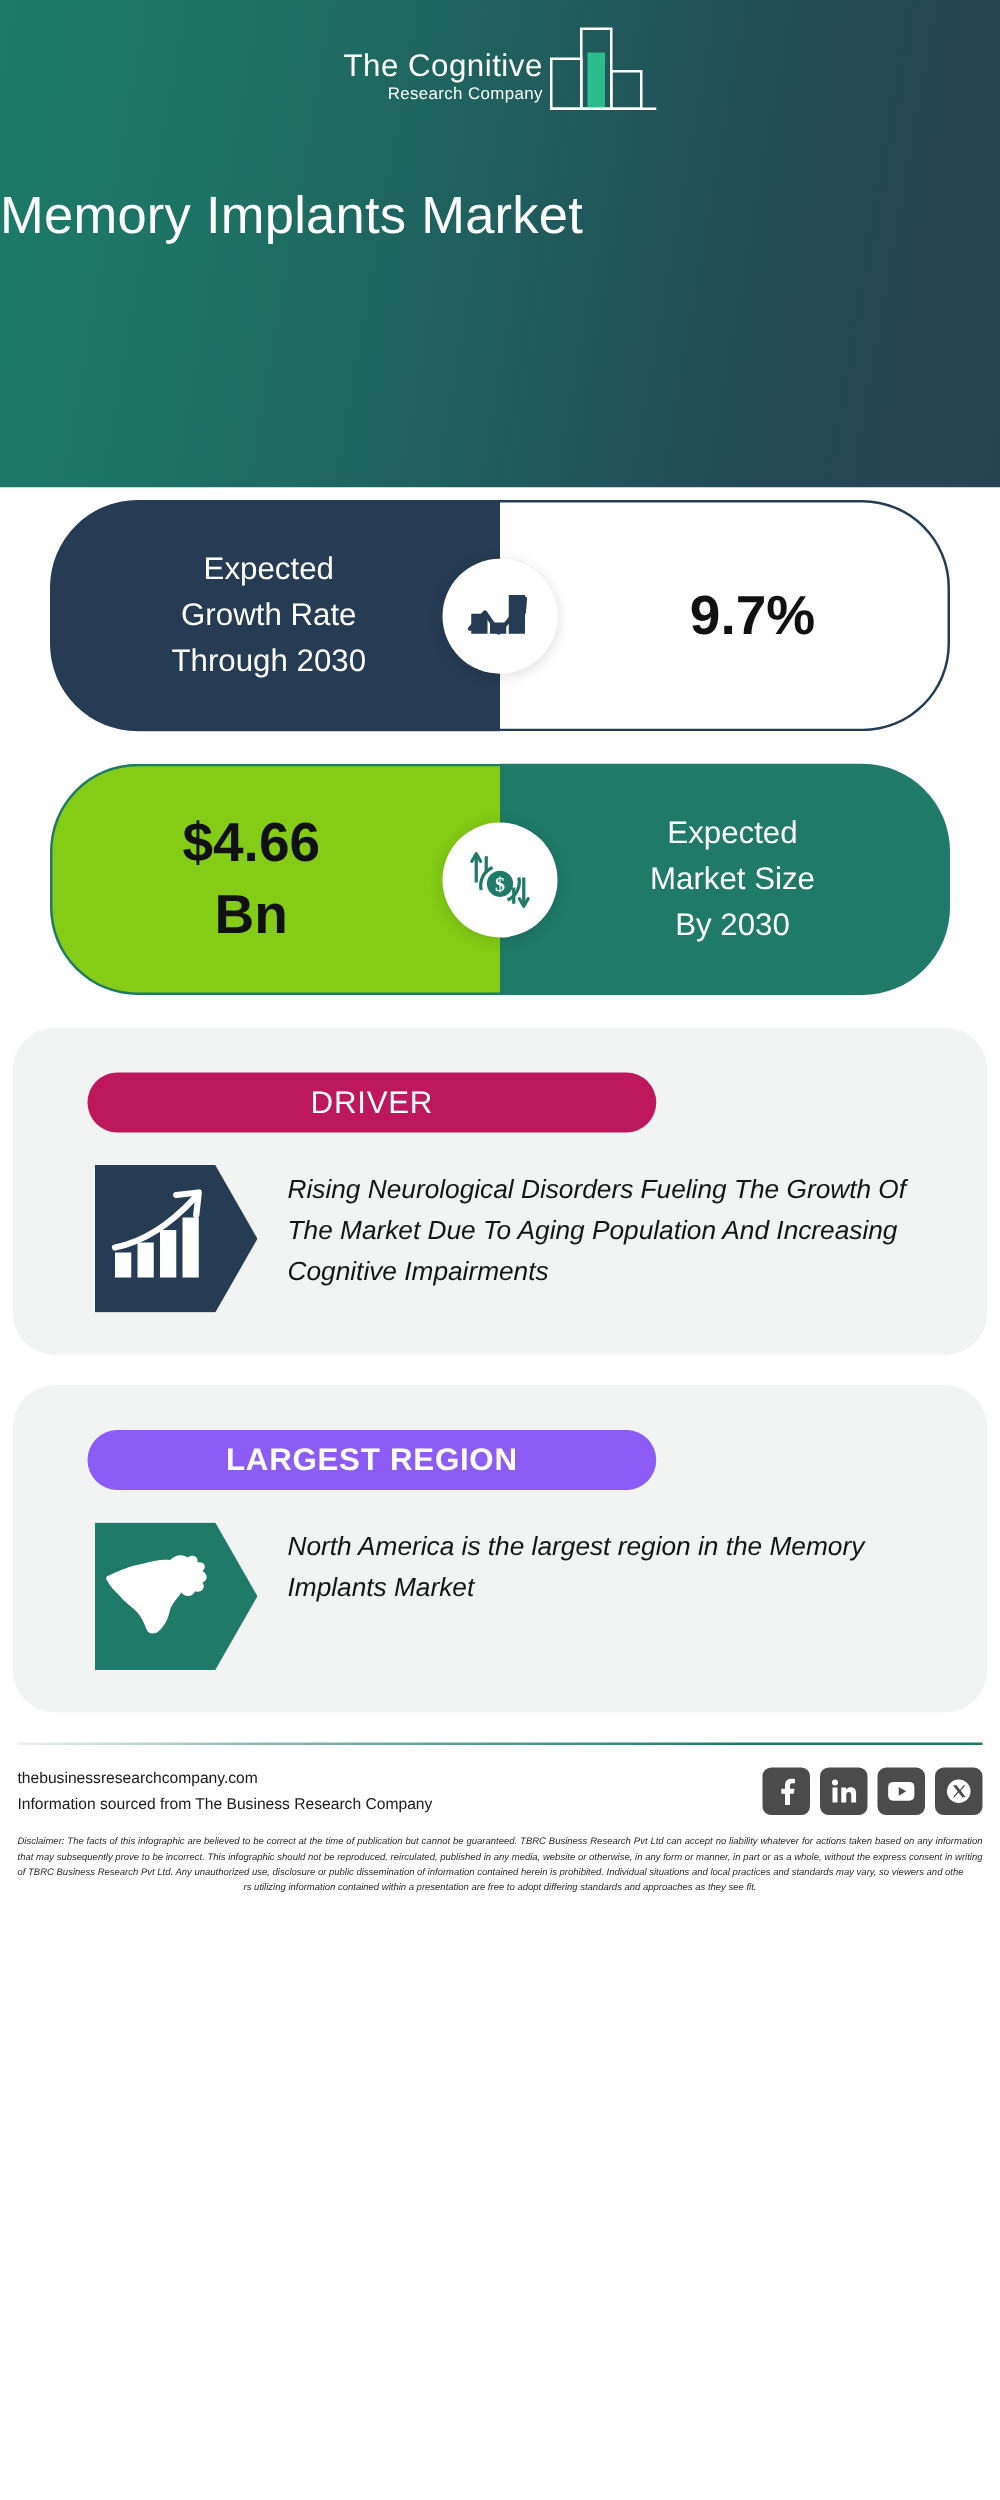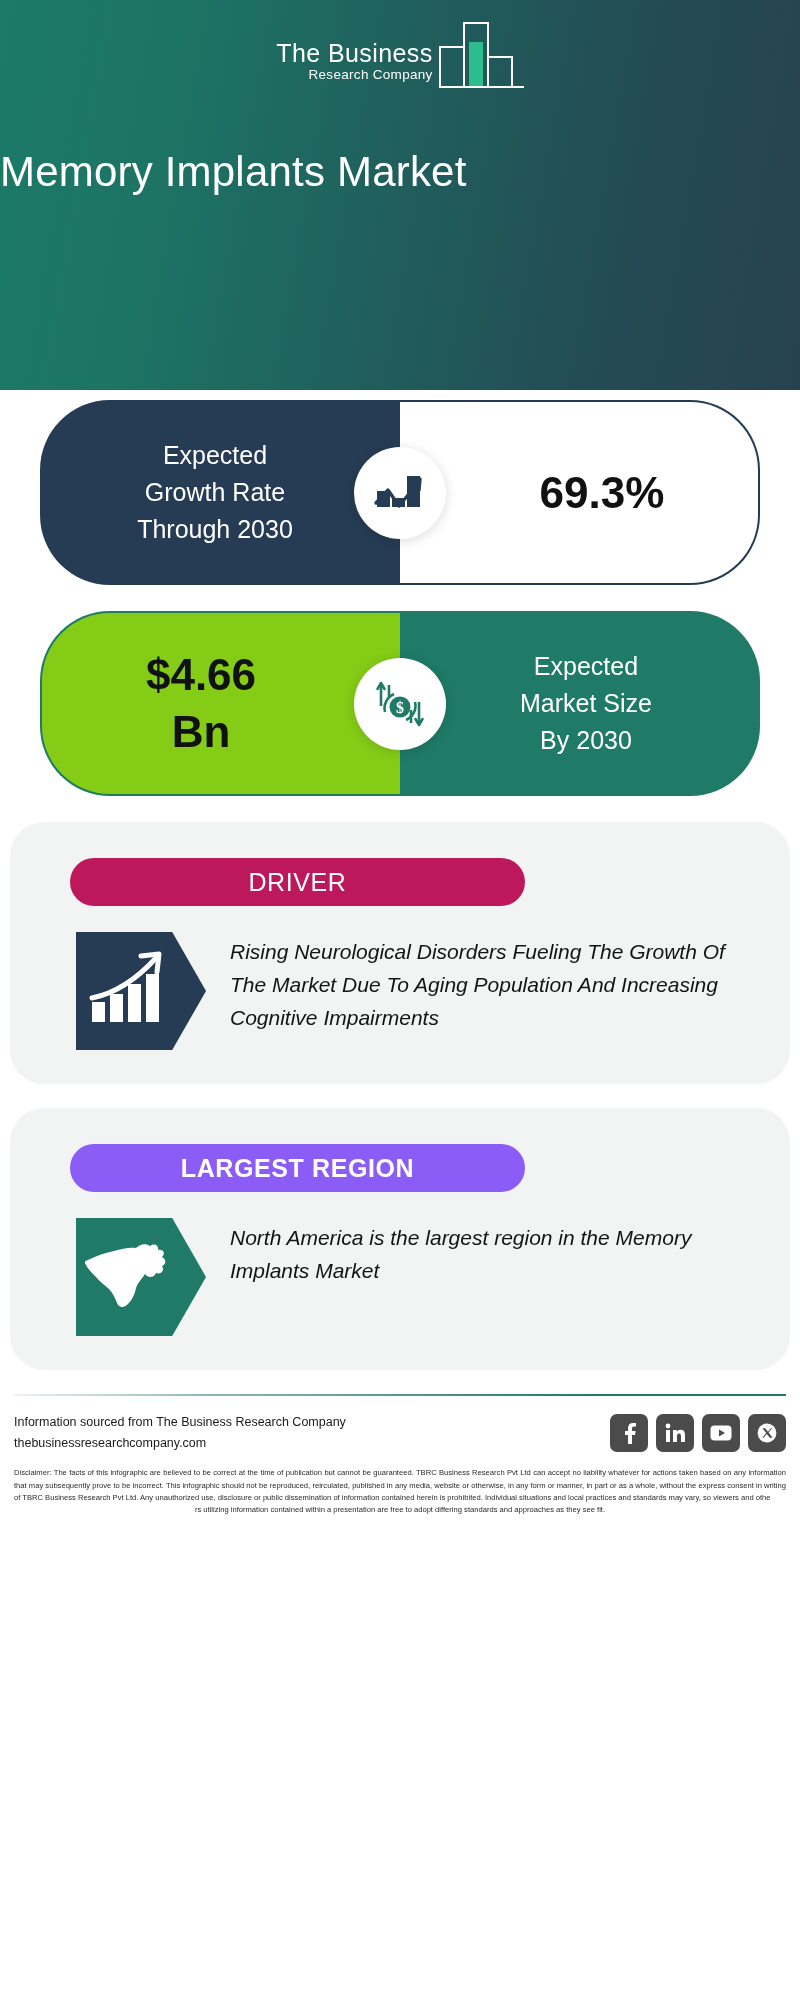--- a/index.html
+++ b/index.html
@@ -122,31 +122,31 @@
   .foot-row { display:flex; align-items:center; justify-content:space-between; }
   .foot-info { font-size:12.5px; line-height:1.65; color:#1a1a1a; }
   .socials { display:flex; gap:8px; align-items:center; }
   .soc {
     width:38px; height:38px; border-radius:7px; background:#4b4b4b;
     display:flex; align-items:center; justify-content:center;
     color:#ffffff; font-weight:bold;
   }
   .soc.li { background:#4b4b4b; }
   .disclaimer {
-    margin-top:14px; font-size:7.6px; line-height:1.62; color:#2a2a2a; text-align:justify;
+    margin-top:14px; font-size:7.6px; line-height:1.62; color:#2a2a2a; text-align:justify;font-style:italic;
   }
   .disclaimer .last { display:block; text-align:center; }
 </style>
 </head>
 <body>
 
 <div class="header">
   <div class="logo-wrap">
     <div class="logo-text">
-      <div class="logo-line1">The Business</div>
+      <div class="logo-line1">The Cognitive</div>
       <div class="logo-line2">Research Company</div>
     </div>
     <div class="logo-bars">
       <div class="lb lb3"></div>
       <div class="lb lb1"></div>
       <div class="lb lb2"></div>
       <div class="lb-fill"></div>
       <div class="lb-base"></div>
     </div>
   </div>
@@ -157,21 +157,21 @@
 
   <div class="stat-card">
     <div class="half c1-left">
       <span>
         <span>Expected</span><br>
         <span>Growth Rate</span><br>
         <span>Through 2030</span>
       </span>
     </div>
     <div class="half c1-right">
-      <div class="c1-value">69.3%</div>
+      <div class="c1-value">9.7%</div>
     </div>
     <div class="badge">
       <svg width="54" height="52" viewBox="0 0 54 52">
         <rect x="4" y="24" width="13" height="16" fill="#263c54"></rect>
         <rect x="19" y="31" width="13" height="9" fill="#263c54"></rect>
         <rect x="34" y="9" width="13" height="31" fill="#263c54"></rect>
         <path d="M3 36 L15 23 L26 39 L45 16" stroke="#263c54" stroke-width="3.4" fill="none" stroke-linecap="round" stroke-linejoin="round"></path>
         <path d="M36 13 L47 12 L46 23" stroke="#263c54" stroke-width="3.4" fill="none" stroke-linecap="round" stroke-linejoin="round"></path>
       </svg>
     </div>
@@ -241,22 +241,22 @@
       </svg>
     </div>
     <div class="panel-text sentence">North America is the largest region in the Memory Implants Market</div>
   </div>
 </div>
 
 <div class="footer">
   <div class="divider"></div>
   <div class="foot-row">
     <div class="foot-info">
+      <div>thebusinessresearchcompany.com</div>
       <div>Information sourced from The Business Research Company</div>
-      <div>thebusinessresearchcompany.com</div>
     </div>
     <div class="socials">
       <div class="soc">
         <svg width="20" height="22" viewBox="0 0 20 22">
             <path fill="#ffffff" d="M13 22V13h3l.6-4H13V6.5c0-1.1.3-1.9 1.9-1.9H17V1.1C16.6 1 15.4.9 14 .9c-3 0-5 1.8-5 5.2V9H6v4h3v9z"></path>
           </svg>
       </div>
       <div class="soc li">
         <svg width="20" height="20" viewBox="0 0 20 20">
             <rect x="1" y="7" width="4" height="12" fill="#ffffff"></rect>

